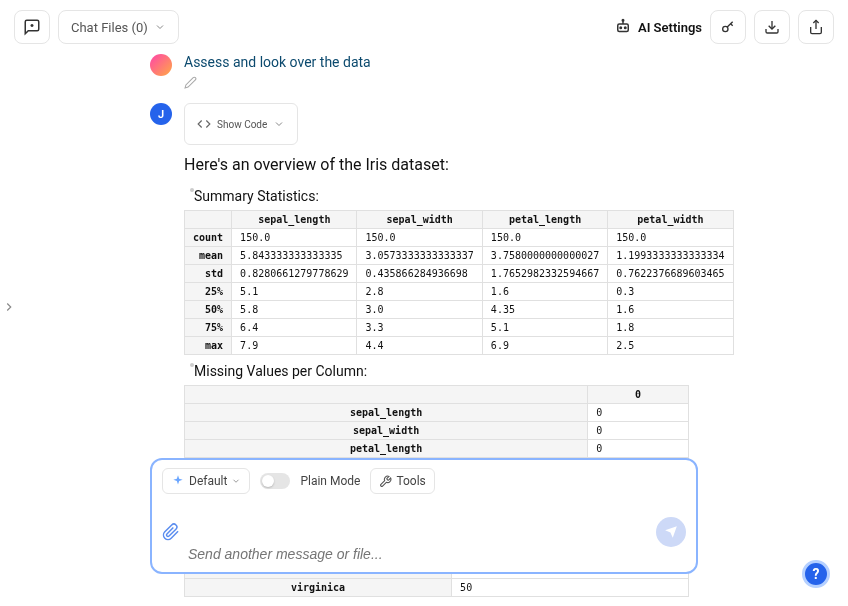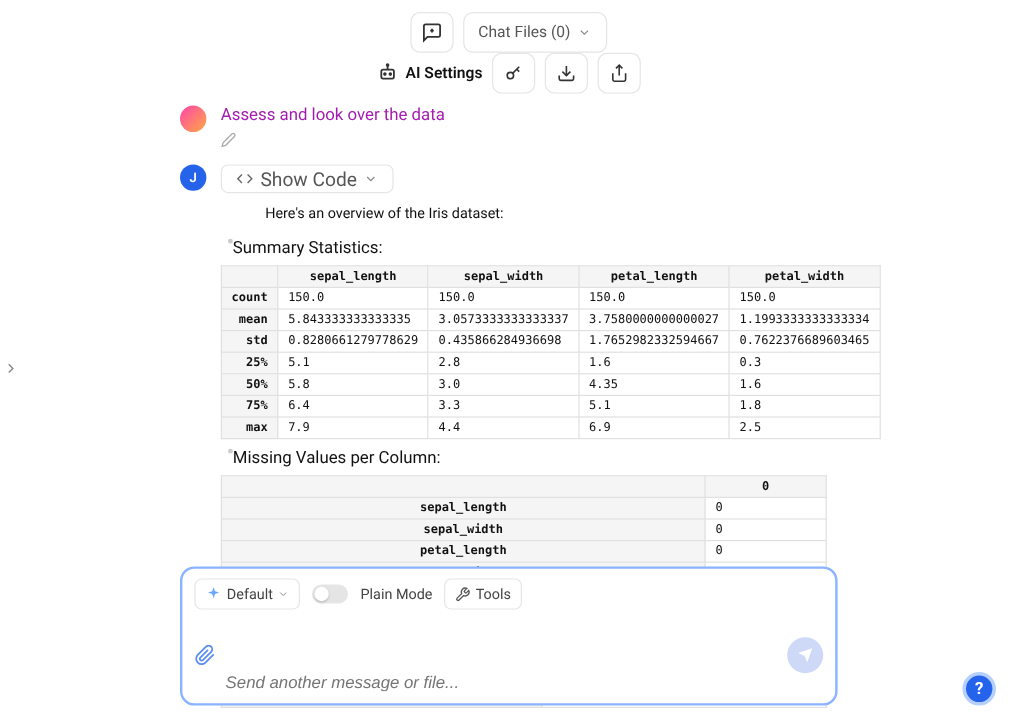--- a/index.html
+++ b/index.html
@@ -1,38 +1,38 @@
 <!DOCTYPE html>
 <html><head>
 <meta charset="utf-8">
 <style>
 * { box-sizing: border-box; margin: 0; padding: 0; }
 body { font-family: -apple-system, BlinkMacSystemFont, "Segoe UI", Roboto, sans-serif; font-size: 14px; color: #111; background: #fff; width: 848px; height: 606px; overflow: hidden; position: relative; }
-.topbar { display: flex; justify-content: space-between; align-items: center; padding: 10px 14px; flex-direction: column; }
+.topbar { display: flex; justify-content: space-between; align-items: flex-start; padding: 10px 14px; }
 .topbar-left, .topbar-right { display: flex; gap: 8px; align-items: center; }
 .icon-btn { width: 36px; height: 34px; border: 1px solid #e5e5e5; border-radius: 8px; display: flex; align-items: center; justify-content: center; cursor: pointer; background: #fff; }
 .chat-files-btn { height: 34px; padding: 0 12px; border: 1px solid #e5e5e5; border-radius: 8px; display: flex; align-items: center; gap: 6px; font-size: 13px; color: #555; cursor: pointer; background: #fff; }
 .ai-settings { display: flex; align-items: center; gap: 6px; font-size: 13px; font-weight: 600; cursor: pointer; }
 .content { padding: 0 24px 0 150px; }
 .msg { display: flex; gap: 12px; margin-bottom: 14px; }
 .avatar { width: 22px; height: 22px; border-radius: 50%; flex-shrink: 0; }
 .avatar-user { background: linear-gradient(135deg,#f4a,#fa4); }
 .avatar-j { background: #2563eb; color: #fff; display: flex; align-items: center; justify-content: center; font-size: 11px; font-weight: 600; }
 .msg-body { flex: 1; }
-.user-prompt { font-size: 14px; color: #a21caf; }
+.user-prompt { font-size: 14px; color: #0c4a6e; }
 .edit-row { margin-top: 6px; }
-.show-code-btn { display: inline-flex; align-items: center; gap: 6px; height: 24px; padding: 0 12px; border: 1px solid #e5e5e5; border-radius: 6px; font-size: 16px; color: #555; cursor: pointer; background: #fff; margin-bottom: 10px; }
-.overview-text { font-size: 12px; margin-bottom: 14px; margin-left: 37px; }
+.show-code-btn { display: inline-flex; align-items: center; gap: 6px; height: 42px; padding: 0 12px; border: 1px solid #e5e5e5; border-radius: 6px; font-size: 10px; color: #555; cursor: pointer; background: #fff; margin-bottom: 10px; }
+.overview-text { font-size: 16px; margin-bottom: 14px; }
 .section-header { display: flex; align-items: flex-start; gap: 0; font-size: 14px; margin: 8px 0 6px 0; }
 .bullet { width: 4px; height: 4px; border-radius: 50%; background: #ccc; margin-left: 6px; }
 table { border-collapse: collapse; width: 505px; margin-left: 0; font-size: 10px; font-family: "SFMono-Regular", Consolas, monospace; margin-bottom: 6px; }
 th, td { border: 1px solid #e0e0e0; padding: 3px 8px; text-align: left; }
 th { background: #f5f5f5; font-weight: 700; }
 tbody th { text-align: right; background: #f5f5f5; }
-.input-area { position: absolute; left: 150px; right: 150px; bottom: 18px; border: 2px solid #8ab4ff; border-radius: 12px; padding: 8px 10px 10px 10px; background: #fff; }
+.input-area { position: absolute; left: 150px; right: 150px; bottom: 32px; border: 2px solid #8ab4ff; border-radius: 12px; padding: 8px 10px 10px 10px; background: #fff; }
 .input-top { display: flex; align-items: center; gap: 10px; margin-bottom: 8px; }
 .pill { display: inline-flex; align-items: center; gap: 4px; height: 26px; padding: 0 8px; border: 1px solid #e5e5e5; border-radius: 6px; font-size: 12px; color: #444; cursor: pointer; }
 .toggle { width: 30px; height: 16px; border-radius: 10px; background: #e5e5e5; position: relative; cursor: pointer; }
 .toggle::after { content: ""; position: absolute; width: 12px; height: 12px; background: #fff; border-radius: 50%; top: 2px; left: 2px; box-shadow: 0 1px 2px rgba(0,0,0,0.2); }
 .plain-mode { font-size: 12px; color: #444; }
 .input-row { display: flex; align-items: center; gap: 8px; }
 .msg-input { flex: 1; border: none; outline: none; font-size: 14px; font-style: italic; color: #999; margin-top: 44px; }
 .send-btn { width: 30px; height: 30px; border-radius: 50%; background: #cdd9f7; display: flex; align-items: center; justify-content: center; cursor: pointer; }
 .help-btn { position: absolute; right: 18px; bottom: 18px; width: 28px; height: 28px; border-radius: 50%; background: #2563eb; color: #fff; display: flex; align-items: center; justify-content: center; font-weight: 700; cursor: pointer; border: 3px solid #b5d0ff; }
 .expand-chevron { position: absolute; left: 2px; top: 300px; cursor: pointer; color: #888; }
@@ -237,20 +237,24 @@
           </thead>
           <tbody>
             <tr>
               <th style="text-align:center">setosa</th>
               <td>50</td>
             </tr>
             <tr>
               <th style="text-align:center">versicolor</th>
               <td>50</td>
             </tr>
+            <tr>
+              <th style="text-align:center">virginica</th>
+              <td>50</td>
+            </tr>
           </tbody>
         </table>
     </div>
   </div>
 </div>
 
 <div class="expand-chevron">
   <svg width="14" height="14" viewBox="0 0 24 24" fill="none" stroke="#888" stroke-width="2">
       <polyline points="9 18 15 12 9 6"></polyline>
     </svg>

